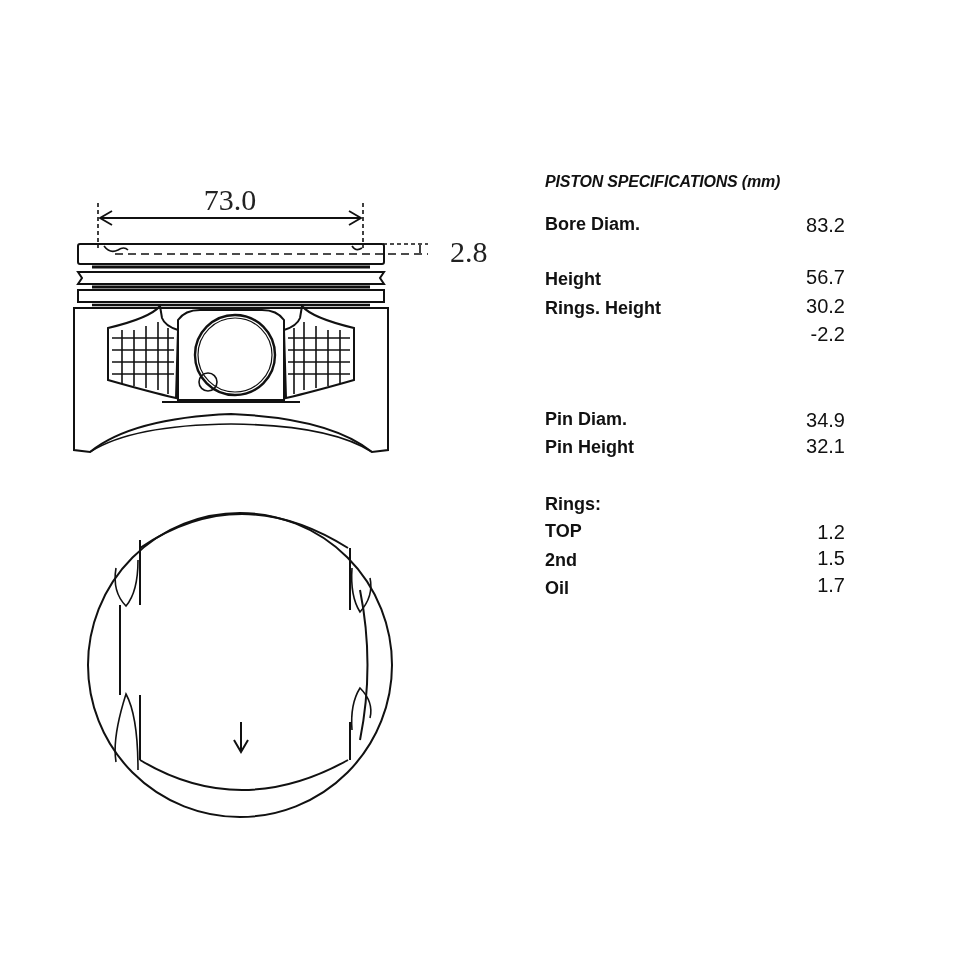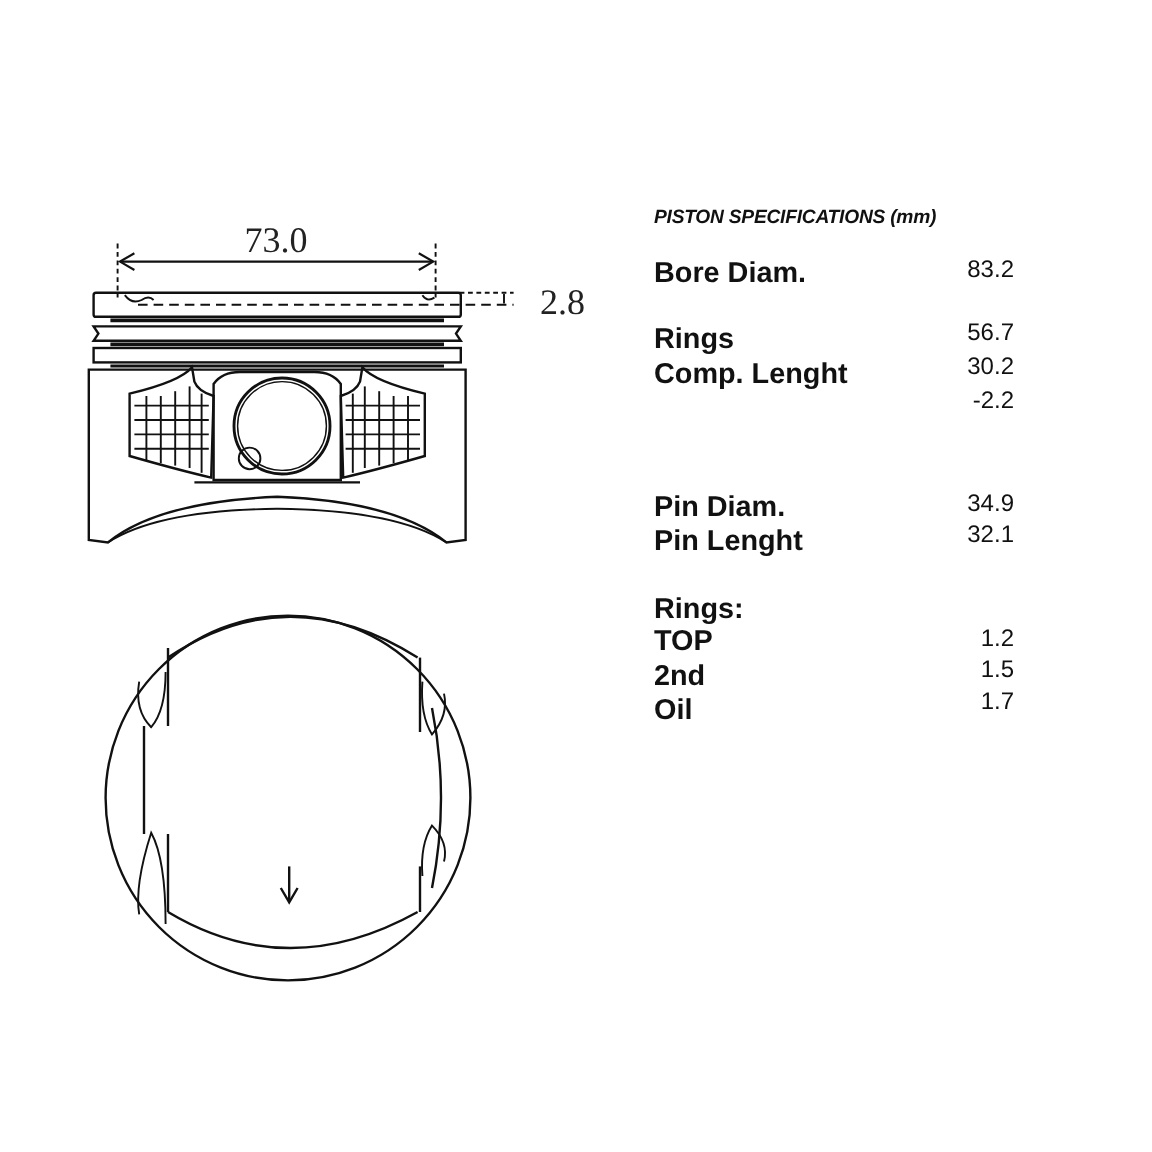--- a/index.html
+++ b/index.html
@@ -2,21 +2,21 @@
 <html><head>
 <meta charset="utf-8">
 <style>
   html, body { margin: 0; padding: 0; background: #ffffff; }
   body { width: 960px; height: 960px; position: relative; overflow: hidden; font-family: "Liberation Sans", sans-serif; color: #111; }
   #drawing { position: absolute; left: 0; top: 0; width: 960px; height: 960px; }
   .dim-text { font-family: "Liberation Serif", serif; font-size: 30px; fill: #222; }
   .spec-panel { position: absolute; left: 545px; top: 0; width: 360px; }
   .spec-title { position: absolute; top: 157px; left: 0; font-size: 16px; font-weight: bold; font-style: italic; white-space: nowrap; letter-spacing: -0.2px; margin-top: 16px; }
   .spec-row { position: absolute; left: 0; width: 300px; height: 28px; }
-  .spec-label { position: absolute; left: 0; font-size: 24px; font-weight: bold; white-space: nowrap; }
+  .spec-label { position: absolute; left: 0; font-size: 18px; font-weight: bold; white-space: nowrap; }
   .spec-value { position: absolute; right: 0; font-size: 20px; white-space: nowrap; text-align: left; }
 </style>
 </head>
 <body>
 
 <svg id="drawing" viewBox="0 0 960 960" xmlns="http://www.w3.org/2000/svg">
 
   <g fill="none" stroke="#111" stroke-width="2">
 
     <g>
@@ -107,40 +107,40 @@
 
 <div class="spec-panel">
   <div class="spec-title">PISTON SPECIFICATIONS (mm)</div>
 
   <div class="spec-row" style="top:214px">
     <span class="spec-label">Bore Diam.</span>
     <span class="spec-value">83.2</span>
   </div>
 
   <div class="spec-row" style="top:269px">
-    <span class="spec-label">Rings</span>
+    <span class="spec-label">Height</span>
     <span class="spec-value" style="top:-3px">56.7</span>
   </div>
 
   <div class="spec-row" style="top:298px">
-    <span class="spec-label">Comp. Lenght</span>
+    <span class="spec-label">Rings. Height</span>
     <span class="spec-value" style="top:-3px">30.2</span>
   </div>
 
   <div class="spec-row" style="top:323px">
     <span class="spec-value">-2.2</span>
   </div>
 
   <div class="spec-row" style="top:409px">
     <span class="spec-label">Pin Diam.</span>
     <span class="spec-value">34.9</span>
   </div>
 
   <div class="spec-row" style="top:437px">
-    <span class="spec-label">Pin Lenght</span>
+    <span class="spec-label">Pin Height</span>
     <span class="spec-value" style="top:-2px">32.1</span>
   </div>
 
   <div class="spec-row" style="top:494px">
     <span class="spec-label">Rings:</span>
   </div>
 
   <div class="spec-row" style="top:521px">
     <span class="spec-label">TOP</span>
     <span class="spec-value">1.2</span>

